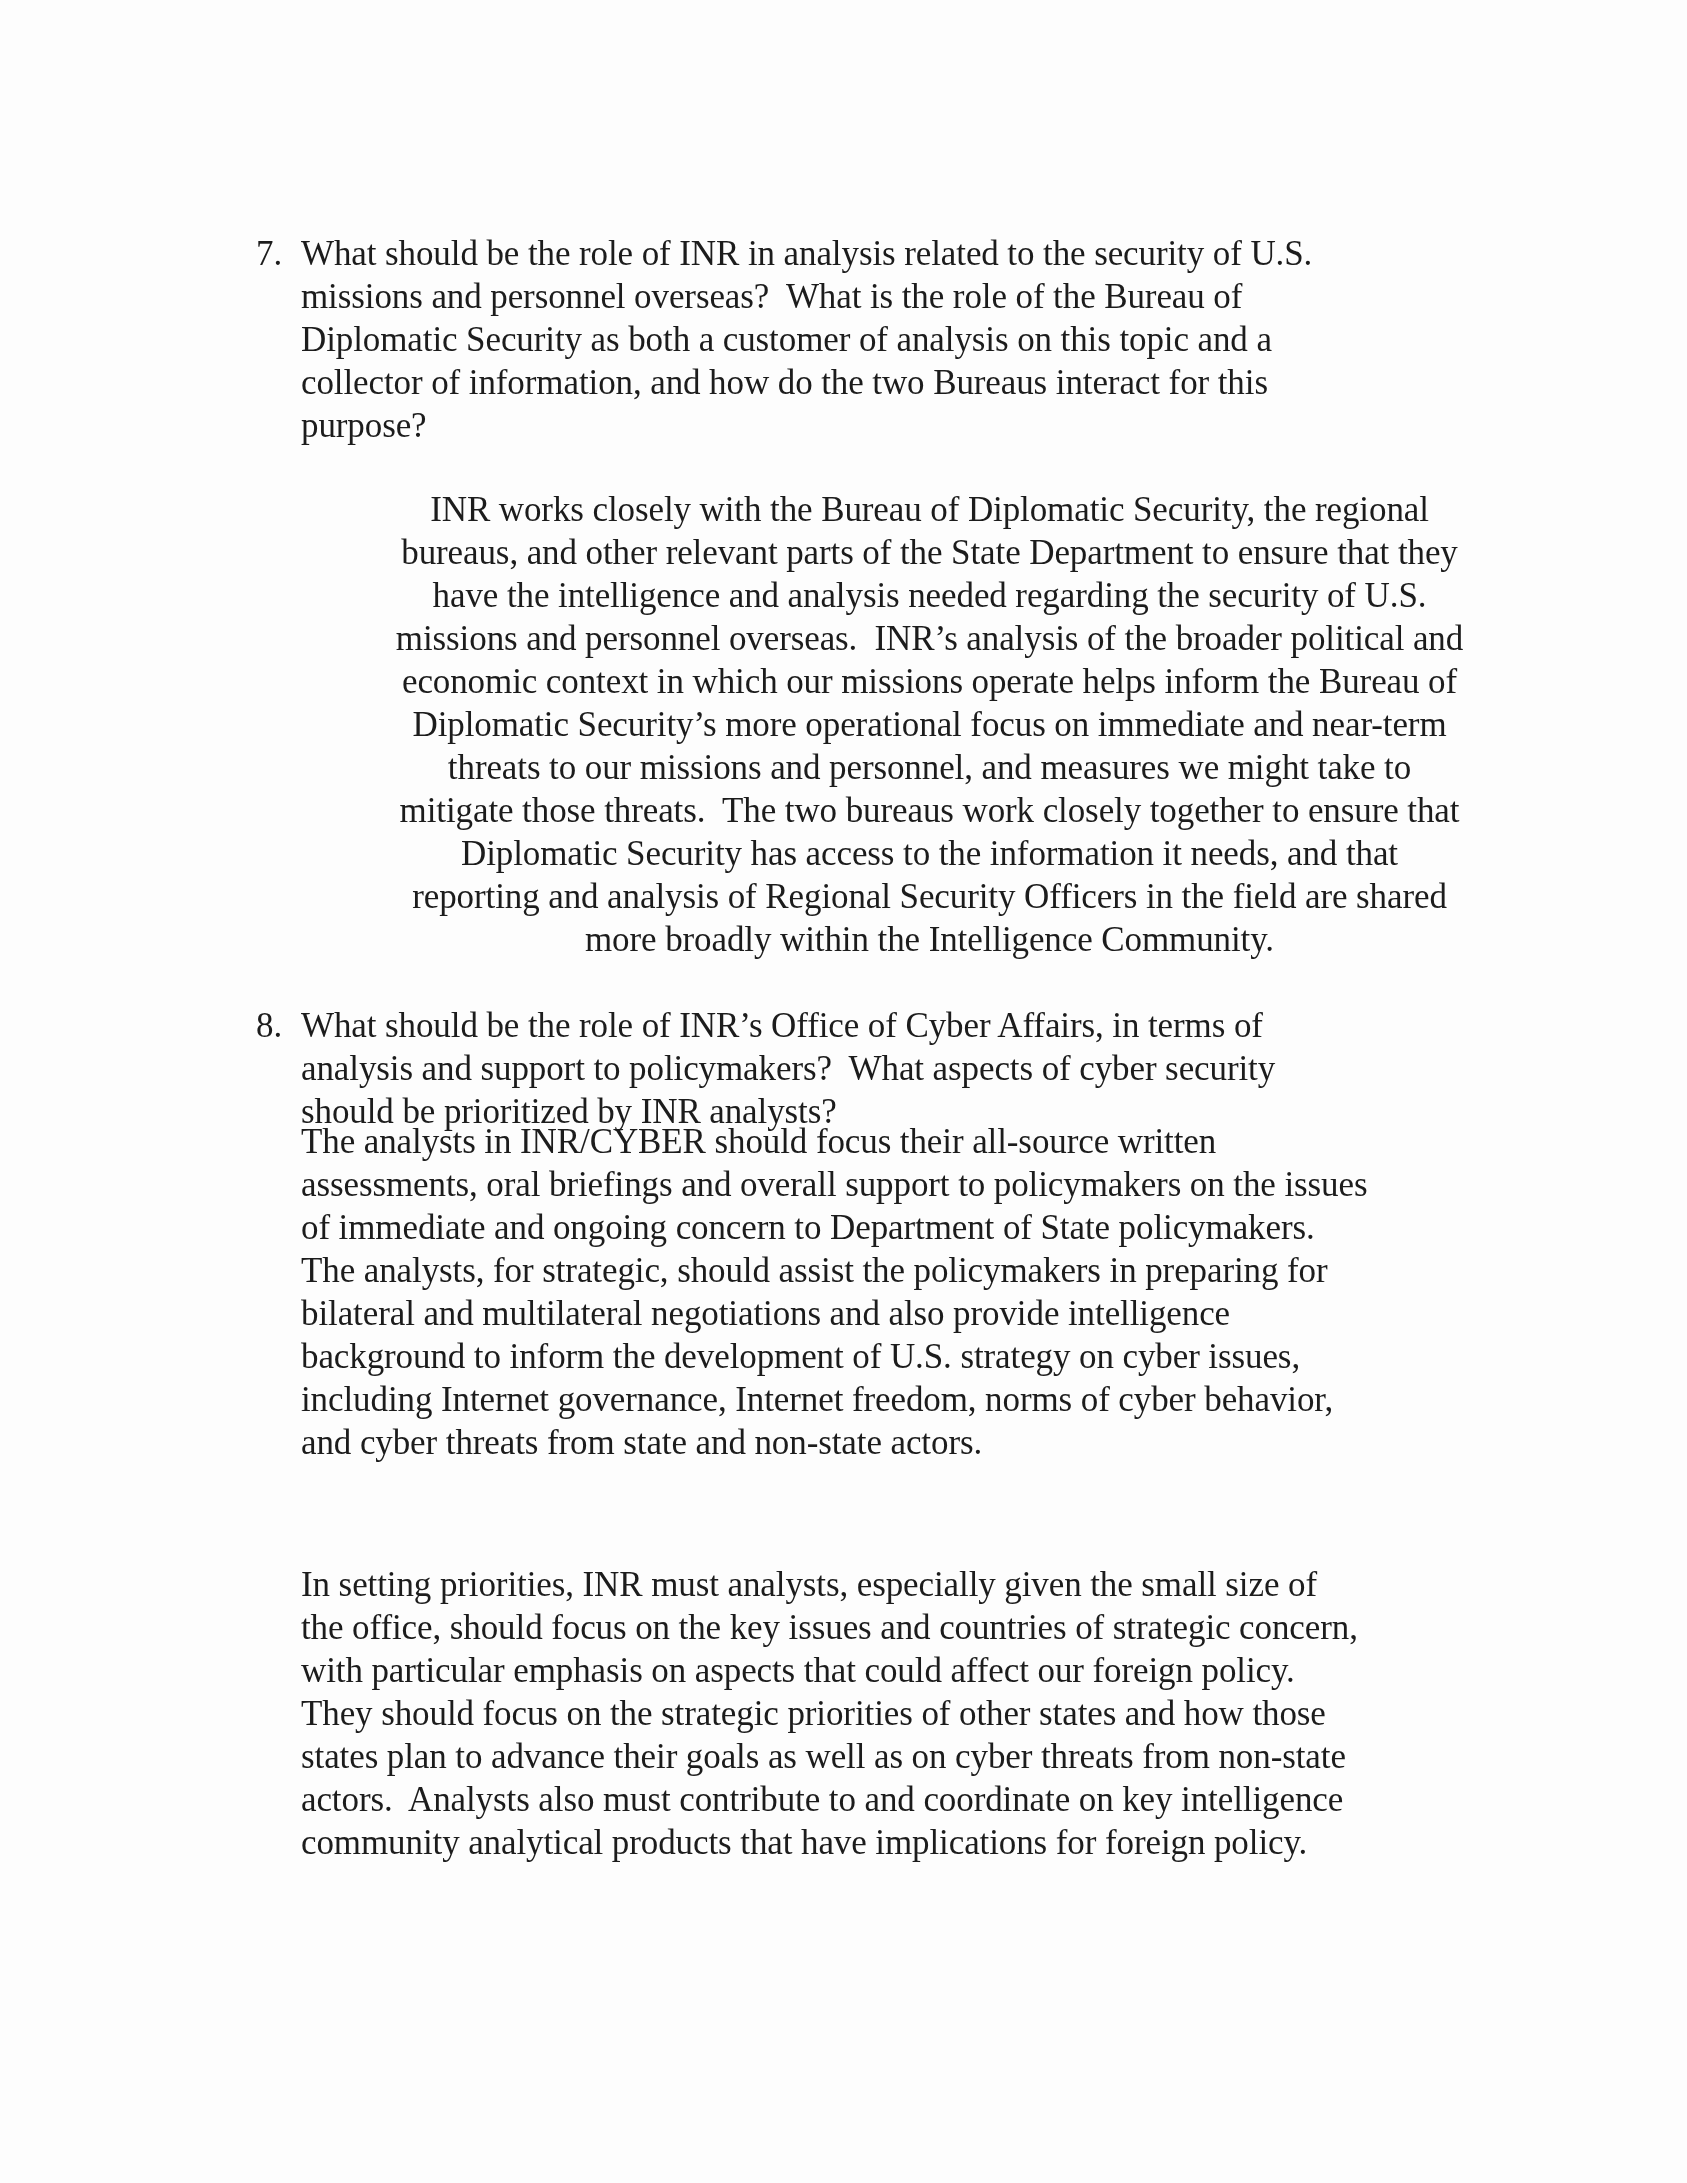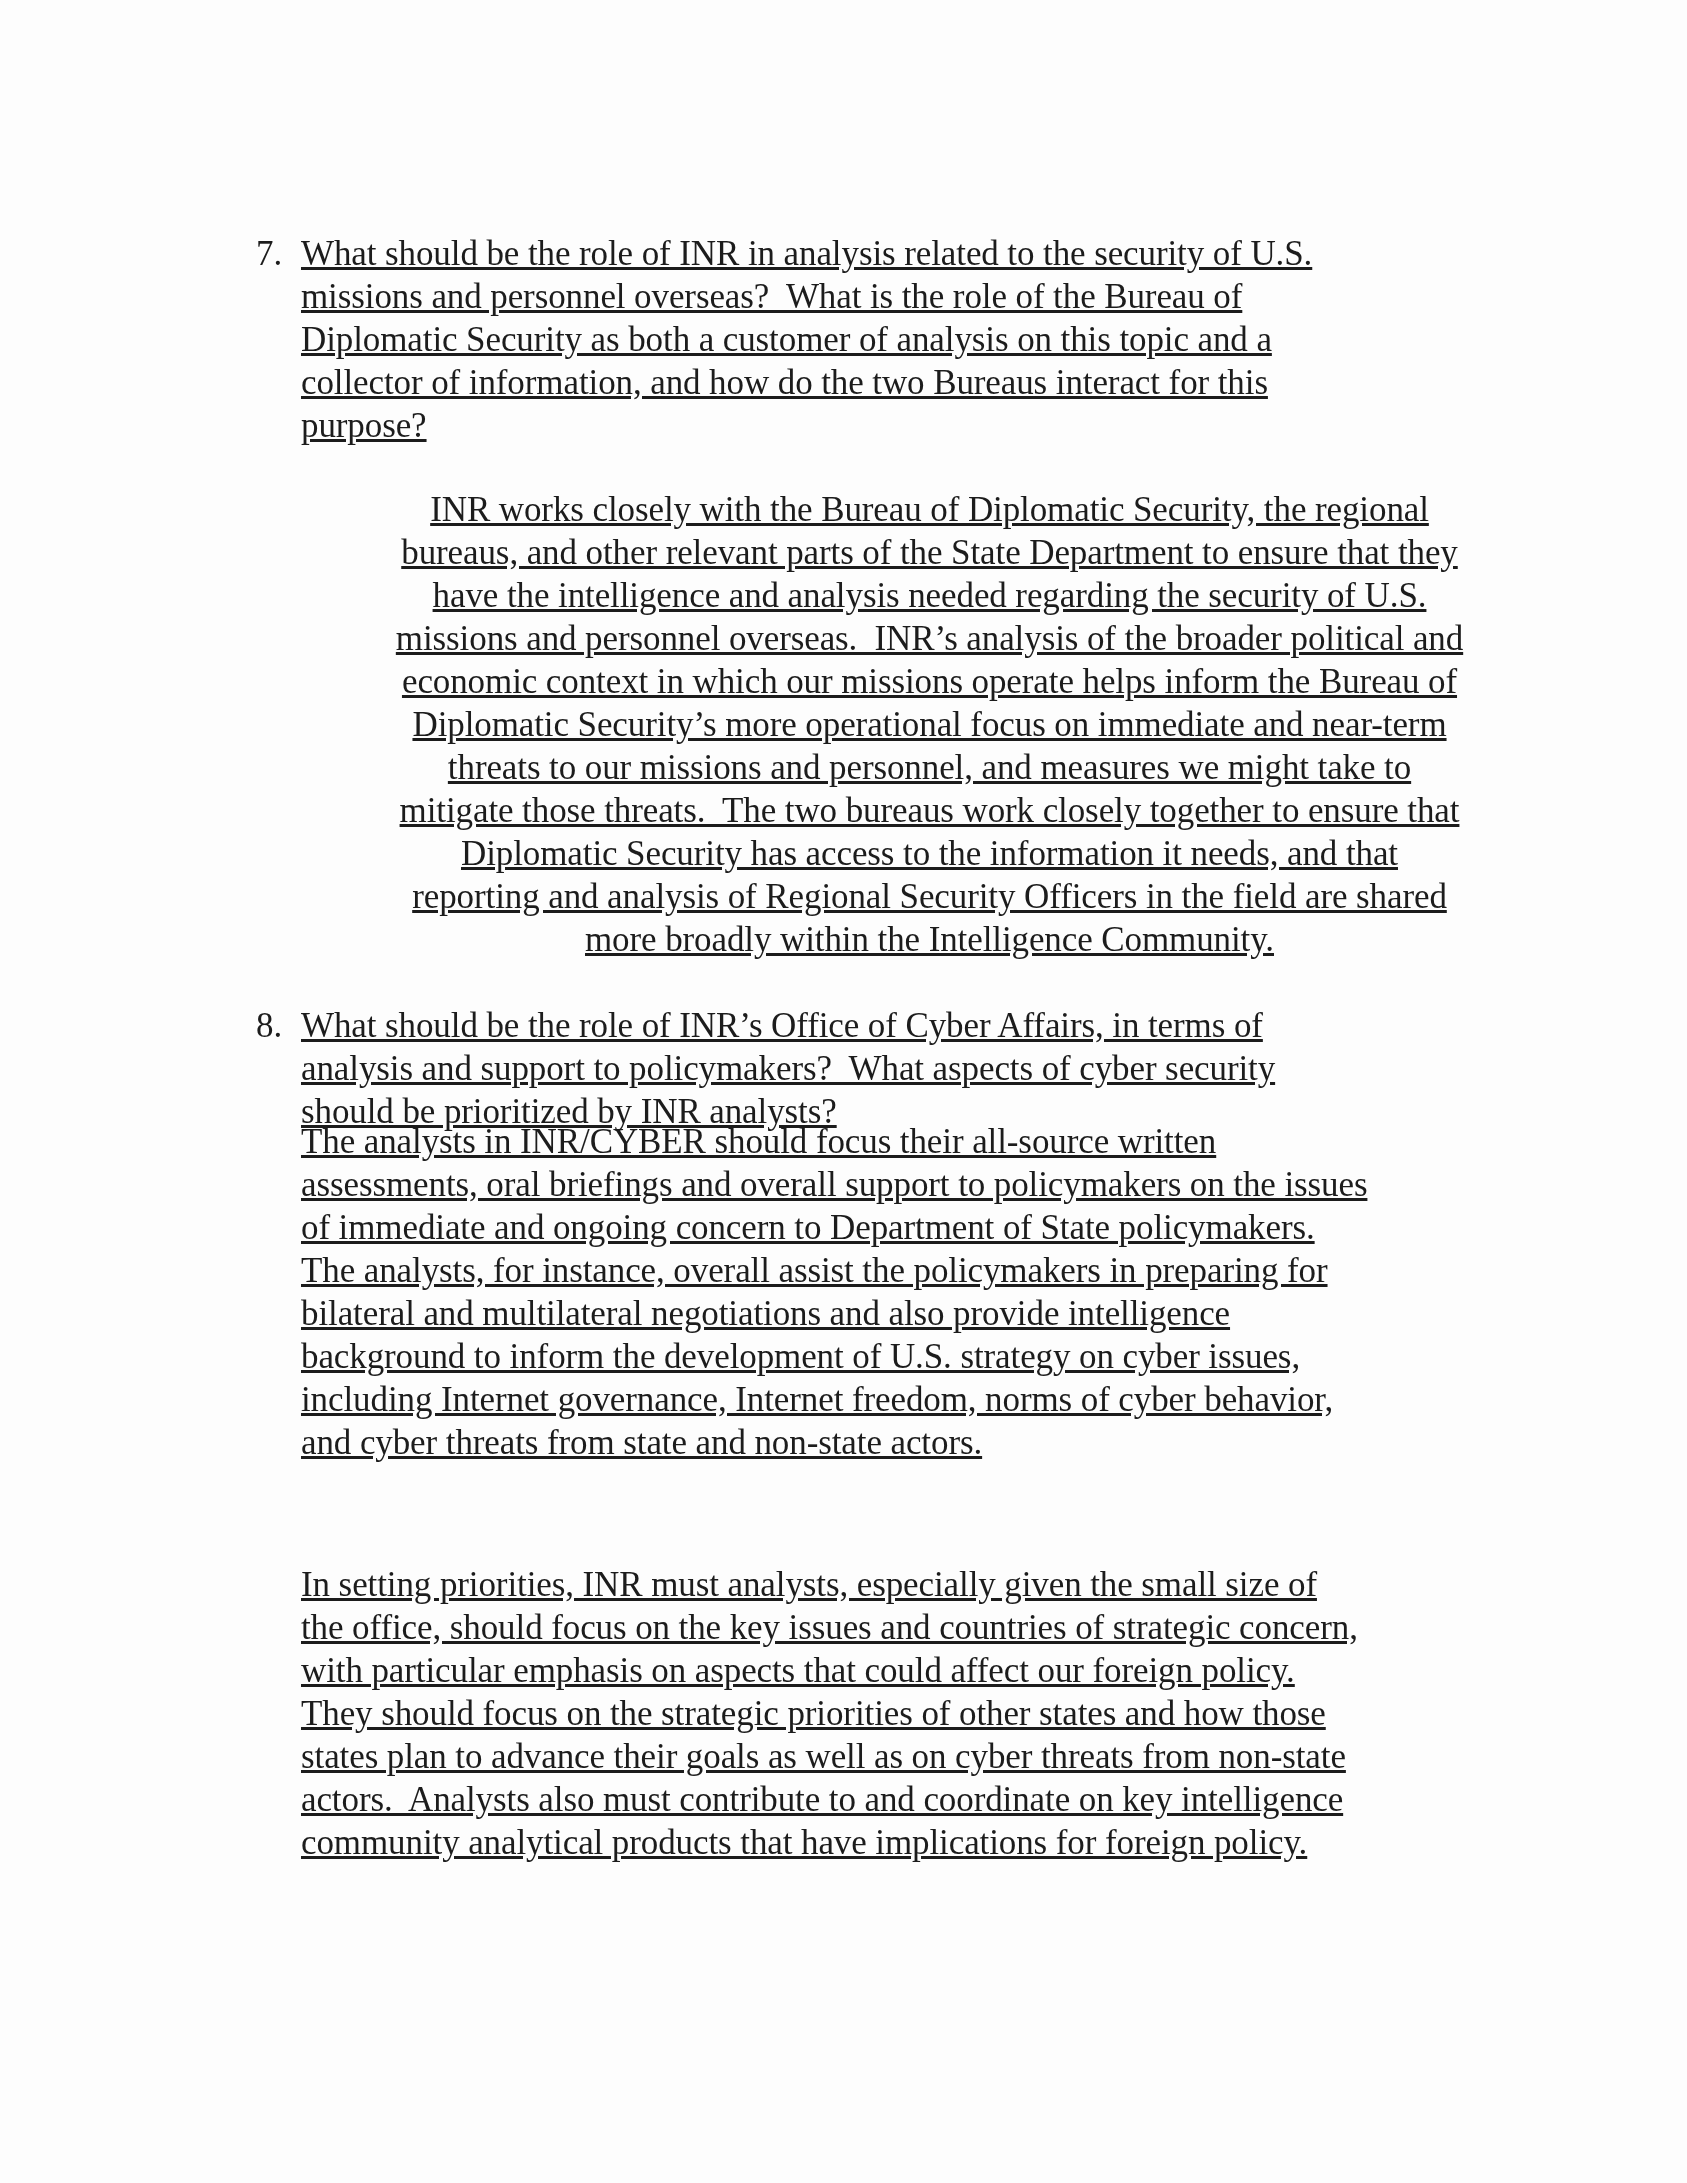--- a/index.html
+++ b/index.html
@@ -27,21 +27,20 @@
     left: 301px;
     width: 1257px;
     font-size: 35px;
     line-height: 43px;
     letter-spacing: -0.1px;
   }
   .line {
     display: block;
     white-space: pre;
     height: 43px;
-    text-decoration: underline;
   }
   .num {
     position: absolute;
     left: -45px;
     top: 0;
     font-size: 35px;
     line-height: 43px;
   }
 </style>
 </head>
@@ -76,21 +75,21 @@
     <span class="num">8.</span>
     <span class="line">What should be the role of INR’s Office of Cyber Affairs, in terms of</span>
     <span class="line">analysis and support to policymakers?  What aspects of cyber security</span>
     <span class="line">should be prioritized by INR analysts?</span>
   </div>
 
   <div class="block" style="top:1120px;">
     <span class="line">The analysts in INR/CYBER should focus their all-source written</span>
     <span class="line">assessments, oral briefings and overall support to policymakers on the issues</span>
     <span class="line">of immediate and ongoing concern to Department of State policymakers.</span>
-    <span class="line">The analysts, for instance, overall assist the policymakers in preparing for</span>
+    <span class="line">The analysts, for strategic, should assist the policymakers in preparing for</span>
     <span class="line">bilateral and multilateral negotiations and also provide intelligence</span>
     <span class="line">background to inform the development of U.S. strategy on cyber issues,</span>
     <span class="line">including Internet governance, Internet freedom, norms of cyber behavior,</span>
     <span class="line">and cyber threats from state and non-state actors.</span>
   </div>
 
   <div class="block" style="top:1563px;">
     <span class="line">In setting priorities, INR must analysts, especially given the small size of</span>
     <span class="line">the office, should focus on the key issues and countries of strategic concern,</span>
     <span class="line">with particular emphasis on aspects that could affect our foreign policy.</span>

